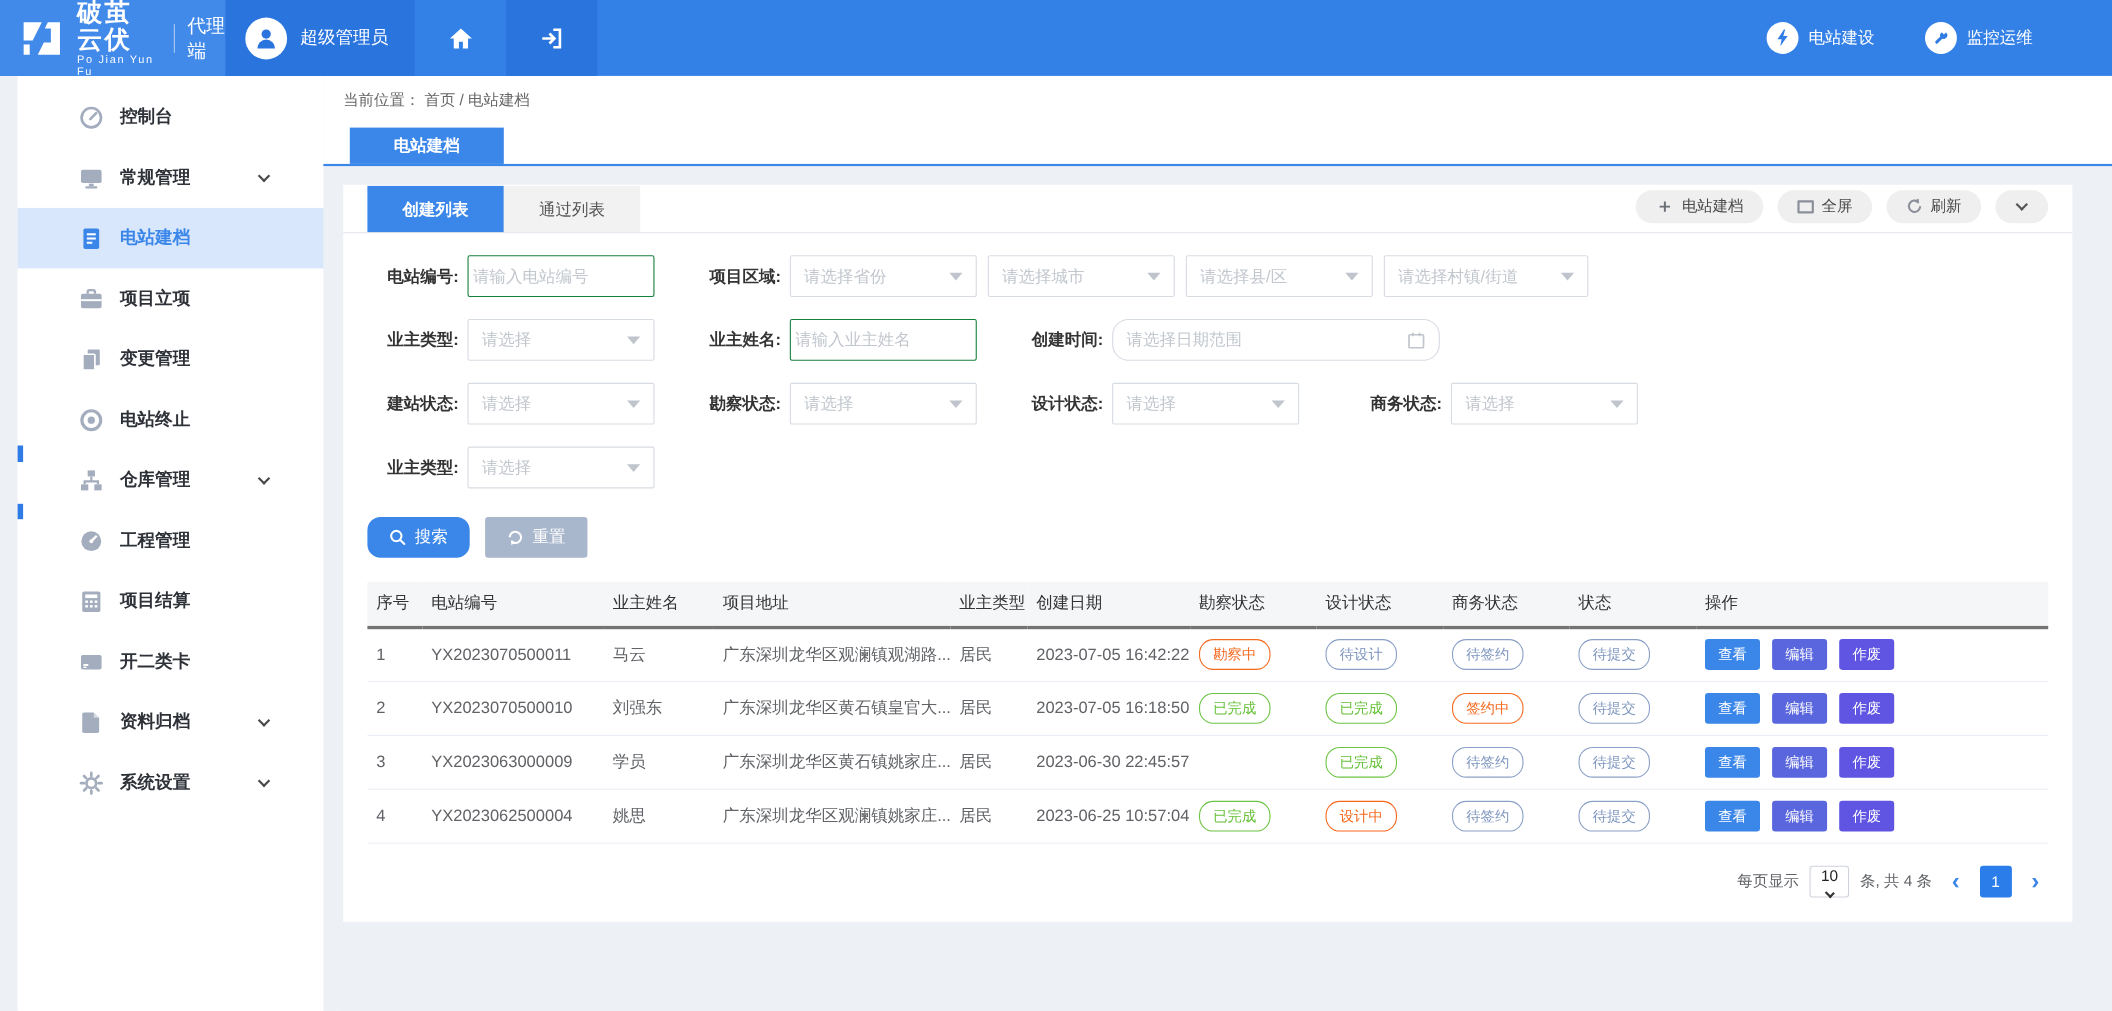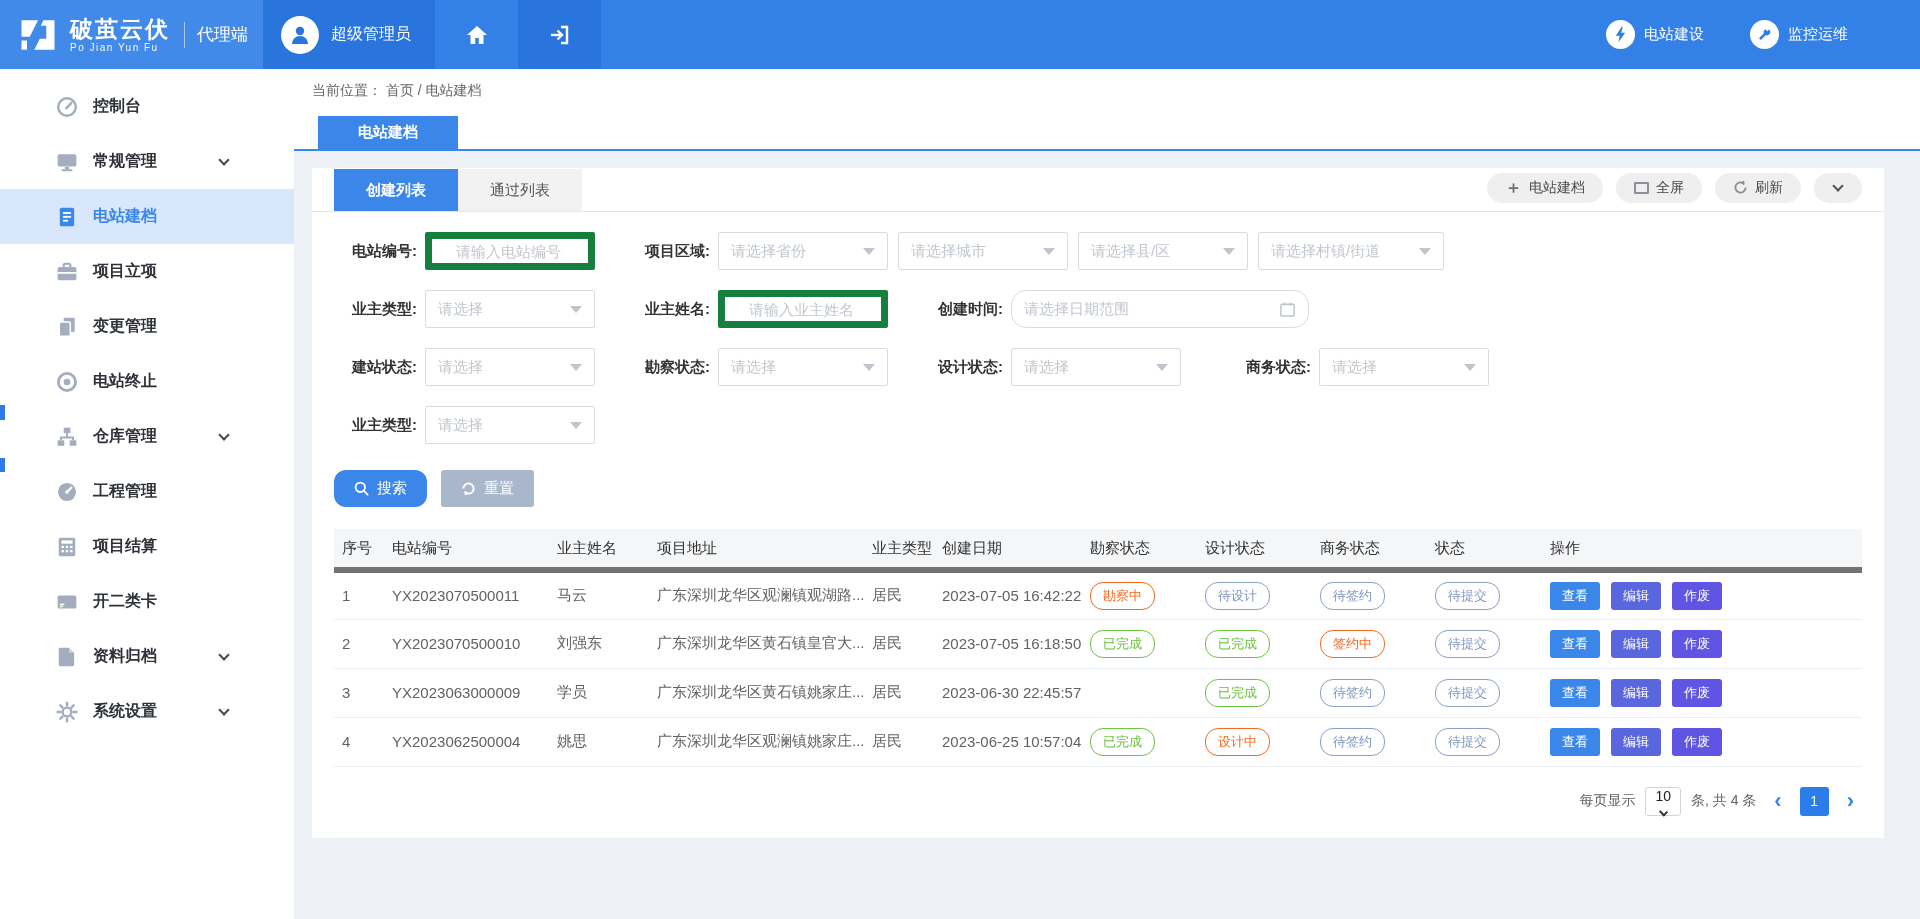--- a/index.html
+++ b/index.html
@@ -1,40 +1,40 @@
 <!DOCTYPE html>
 <html><head>
 <meta charset="utf-8">
 <style>
   * { margin:0; padding:0; box-sizing:border-box; }
   html,body { width:1920px; height:919px; overflow:hidden; }
   body { font-family:"Liberation Sans","DejaVu Sans",sans-serif; background:#edf0f5; position:relative; }
 
   
   .header { position:absolute; top:0; left:0; width:1920px; height:69px; background:#3380e7; display:flex; align-items:stretch; color:#fff; z-index:10; }
-  .logo-block { width:263px; background:#428ae9; display:flex; align-items:center; padding-left:16px; }
+  .logo-block { width:205px; background:#428ae9; display:flex; align-items:center; padding-left:16px; }
   .logo-mark { width:44px; height:44px; position:relative; margin-right:10px; flex:none; }
   .logo-mark svg { display:block; }
   .brand-text .cn { font-size:23px; font-weight:bold; letter-spacing:2px; line-height:25px; }
   .brand-text .en { font-size:10px; letter-spacing:1.5px; opacity:.95; }
   .brand-side { display:flex; align-items:center; margin-left:14px; }
   .brand-divider { width:1px; height:26px; background:rgba(255,255,255,.55); margin-right:12px; }
   .brand-side-label { font-size:17px; }
   .user-block { background:#2a74de; display:flex; align-items:center; padding:0 24px 0 18px; gap:12px; }
   .avatar { width:38px; height:38px; border-radius:50%; background:#fff; display:flex; align-items:center; justify-content:center; }
   .user-name { font-size:16px; }
   .home-block { width:83px; background:#3380e7; display:flex; align-items:center; justify-content:center; cursor:pointer; }
   .logout-block { width:83px; background:#2a74de; display:flex; align-items:center; justify-content:center; cursor:pointer; }
   .nav-right { margin-left:auto; display:flex; align-items:center; gap:46px; padding-right:72px;font-family:Liberation Serif, serif; }
   .nav-item { display:flex; align-items:center; gap:9px; cursor:pointer; }
   .nav-circle { width:29px; height:29px; border-radius:50%; background:#fff; display:flex; align-items:center; justify-content:center; }
   .nav-label { font-size:15px; }
 
   
-  .sidebar { position:absolute; top:69px; left:0; width:294px; bottom:0; background:#fff; padding-top:10px; }
+  .sidebar { position:absolute; top:69px; left:16px; width:294px; bottom:0; background:#fff; padding-top:10px; }
   .side-item { height:55px; display:flex; align-items:center; padding-left:56px; position:relative; cursor:pointer; }
   .side-item .sic { width:22px; height:22px; margin-right:15px; color:#a3adbd; flex:none; }
   .side-item .slabel { font-size:16px; font-weight:bold; color:#2e3238; }
   .side-item.active { background:#d8e7fc; }
   .side-item.active .slabel { color:#3a86e9; }
   .side-item.active .sic { color:#3a86e9; }
   .chev-down { position:absolute; right:66px; width:8px; height:8px; border-right:2px solid #4a4a4a; border-bottom:2px solid #4a4a4a; transform:rotate(45deg); margin-top:-4px; }
   .scroll-mark { position:absolute; left:0; width:5px; background:#2e7be5; }
   .scroll-mark.m1 { top:336px; height:15px; }
   .scroll-mark.m2 { top:389px; height:14px; }
@@ -61,36 +61,36 @@
 
   
   .filters { padding:20px 22px 0; }
   .frow { display:flex; align-items:center; margin-bottom:20px; }
   .flabel { width:83px; text-align:right; font-size:15px; font-weight:bold; color:#333; margin-right:8px; white-space:nowrap; flex:none; }
   .flabel.l2 { margin-left:40px; width:75px; }
   .flabel.l3 { margin-left:40px; width:75px; }
   .flabel.l4 { margin-left:55px; width:75px; }
   .ctrl { height:38px; border:1px solid #d7dbe2; border-radius:2px; background:#fff; display:flex; align-items:center; padding:0 12px; font-size:15px; color:#c2c7ce; position:relative; cursor:pointer; }
   .ctrl .ph { color:#c2c7ce; overflow:hidden; white-space:nowrap; }
-  input.ctrl-input { height:38px; width:170px; border:7px solid #15803d; border-radius:2px; padding:0 24px; font-size:15px; color:#333; outline:none; font-family:inherit; }
+  input.ctrl-input { height:38px; width:170px; border:1px solid #15803d; border-radius:2px; padding:0 4px; font-size:15px; color:#333; outline:none; font-family:inherit; }
   input.ctrl-input::placeholder { color:#c2c7ce; }
   .sel { width:170px; justify-content:space-between; }
   .sel-wide { width:186px; }
   .caret { width:0; height:0; border-left:6px solid transparent; border-right:6px solid transparent; border-top:7px solid #c0c4cc; flex:none; margin-left:8px; }
   .date-ctrl { width:298px; justify-content:space-between;border-radius:15px; }
   .gap10 { margin-left:10px; }
 
   .action-row { padding:6px 22px 22px; display:flex; gap:14px; }
   .btn { height:37px; border:none; border-radius:3px; color:#fff; font-size:15px; display:flex; align-items:center; gap:8px; padding:0 20px; cursor:pointer; font-family:inherit; }
   .btn-search { background:#3a86e9;border-radius:12px; }
   .btn-reset { background:#a9b7cc; }
 
   
   table { margin:0 22px; width:1528px; border-collapse:collapse; table-layout:fixed; }
-  thead th { background:#f5f6f8; height:41px; font-size:15px; color:#333; font-weight:normal; text-align:left; padding-left:8px; border-bottom:6px solid #737373; }
+  thead th { background:#f5f6f8; height:41px; font-size:15px; color:#333; font-weight:normal; text-align:left; padding-left:8px; border-bottom:3px solid #737373; }
   tbody td { height:49px; border-bottom:1px solid #ebeef5; font-size:15px; color:#606266; padding-left:8px; overflow:hidden; white-space:nowrap; }
   .badge { display:inline-block; min-width:64px; padding:4px 12px; border-radius:13px; font-size:13px; text-align:center; border:1px solid; background:#fff; }
   .b-orange { color:#f5691f; border-color:#f5691f; }
   .b-green { color:#67c23a; border-color:#6cc443; }
   .b-blue { color:#7f96bf; border-color:#8aa0c6;font-family:Liberation Serif, serif; }
   .abtn { display:inline-block; padding:5px 12px; border-radius:3px; color:#fff; font-size:13px; margin-right:11px; cursor:pointer;font-family:Liberation Serif, serif; }
   .a-view { background:#3a86e9; }
   .a-edit { background:#5a66dd; }
   .a-void { background:#5f55e2; }
 

